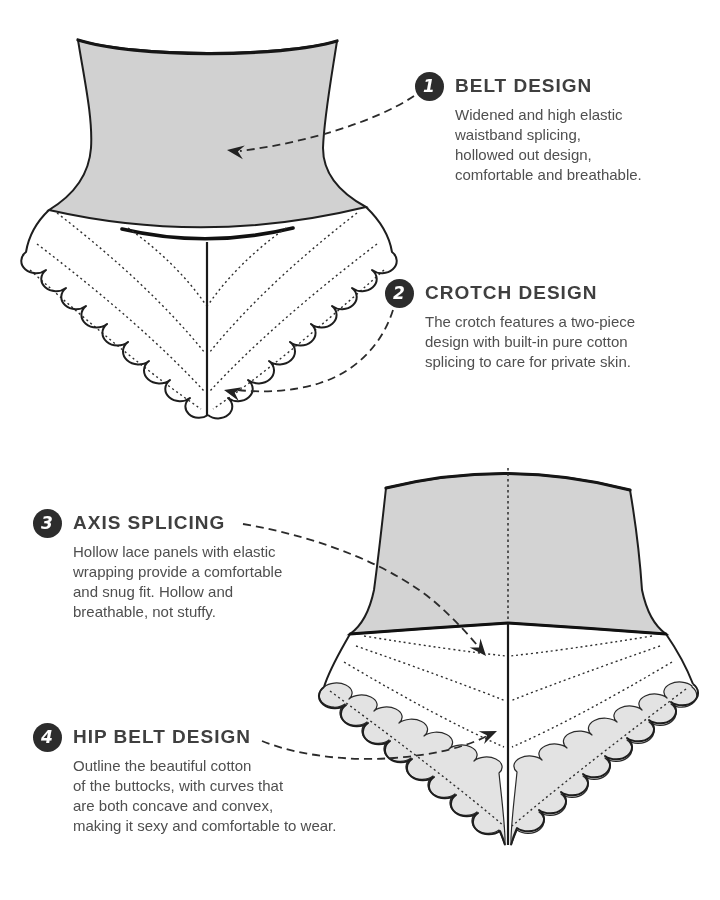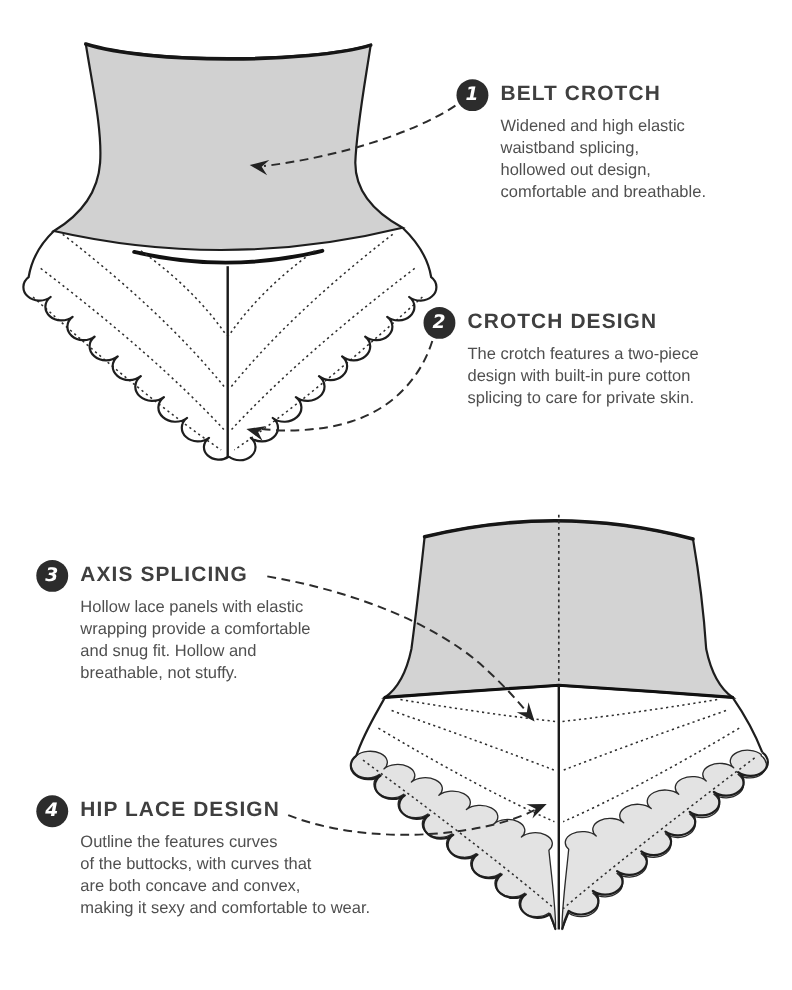--- a/index.html
+++ b/index.html
@@ -96,21 +96,21 @@
     <use href="#ah" transform="translate(224,390) rotate(194)"></use>
     <use href="#ah" transform="translate(486,656) rotate(50)"></use>
     <use href="#ah" transform="translate(497,731) rotate(-23)"></use>
   </g>
 </svg>
 
 <div class="annotation a1">
   <div class="badge">
     <span>1</span>
   </div>
-  <div class="callout-title">BELT CROTCH</div>
+  <div class="callout-title">BELT DESIGN</div>
   <div class="callout-body">Widened and high elastic
 waistband splicing,
 hollowed out design,
 comfortable and breathable.</div>
 </div>
 
 <div class="annotation a2">
   <div class="badge">
     <span>2</span>
   </div>
@@ -128,18 +128,18 @@
   <div class="callout-body">Hollow lace panels with elastic
 wrapping provide a comfortable
 and snug fit. Hollow and
 breathable, not stuffy.</div>
 </div>
 
 <div class="annotation a4">
   <div class="badge">
     <span>4</span>
   </div>
-  <div class="callout-title">HIP LACE DESIGN</div>
-  <div class="callout-body">Outline the features curves
+  <div class="callout-title">HIP BELT DESIGN</div>
+  <div class="callout-body">Outline the beautiful cotton
 of the buttocks, with curves that
 are both concave and convex,
 making it sexy and comfortable to wear.</div>
 </div>
 
 </body></html>

